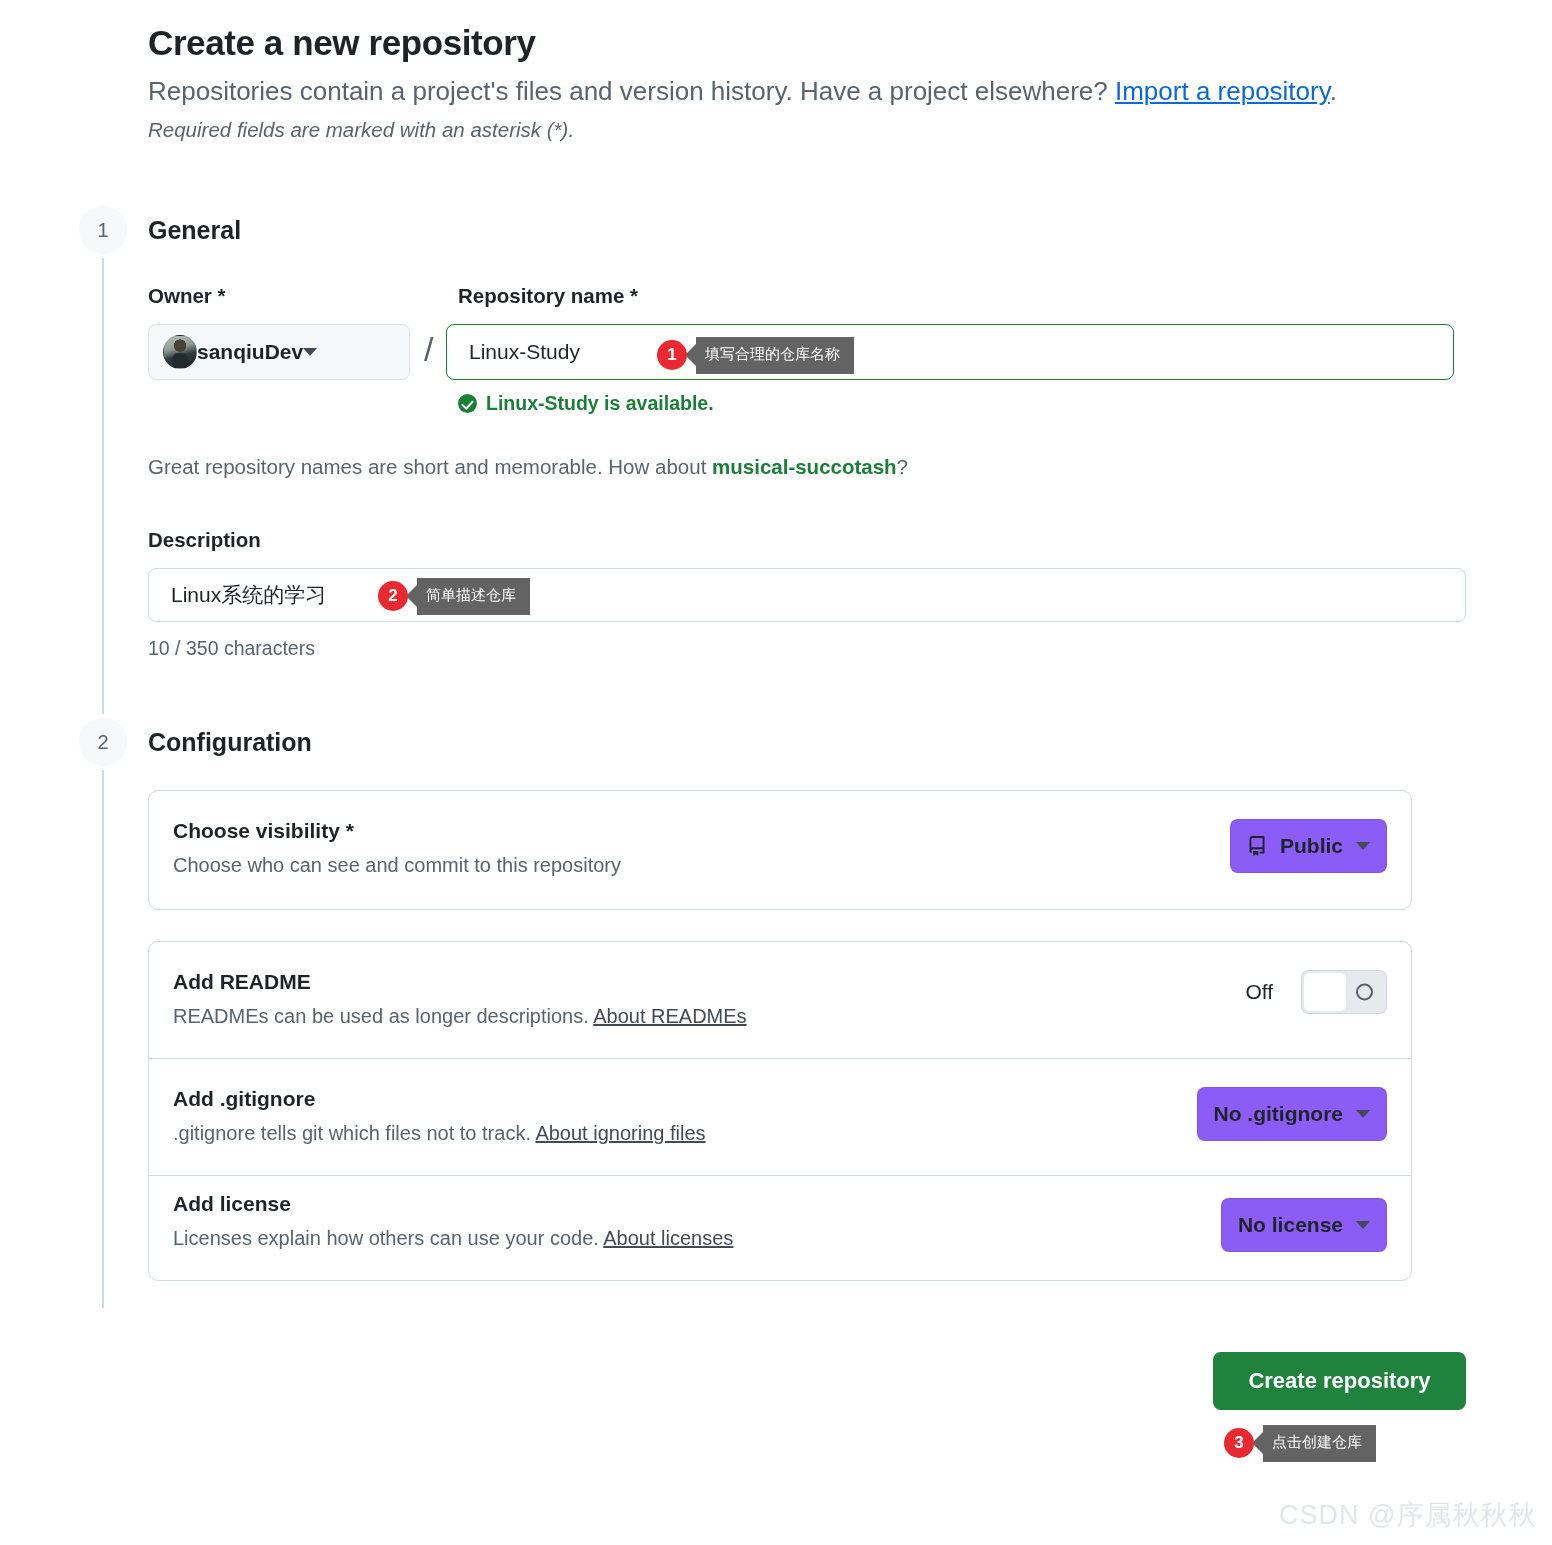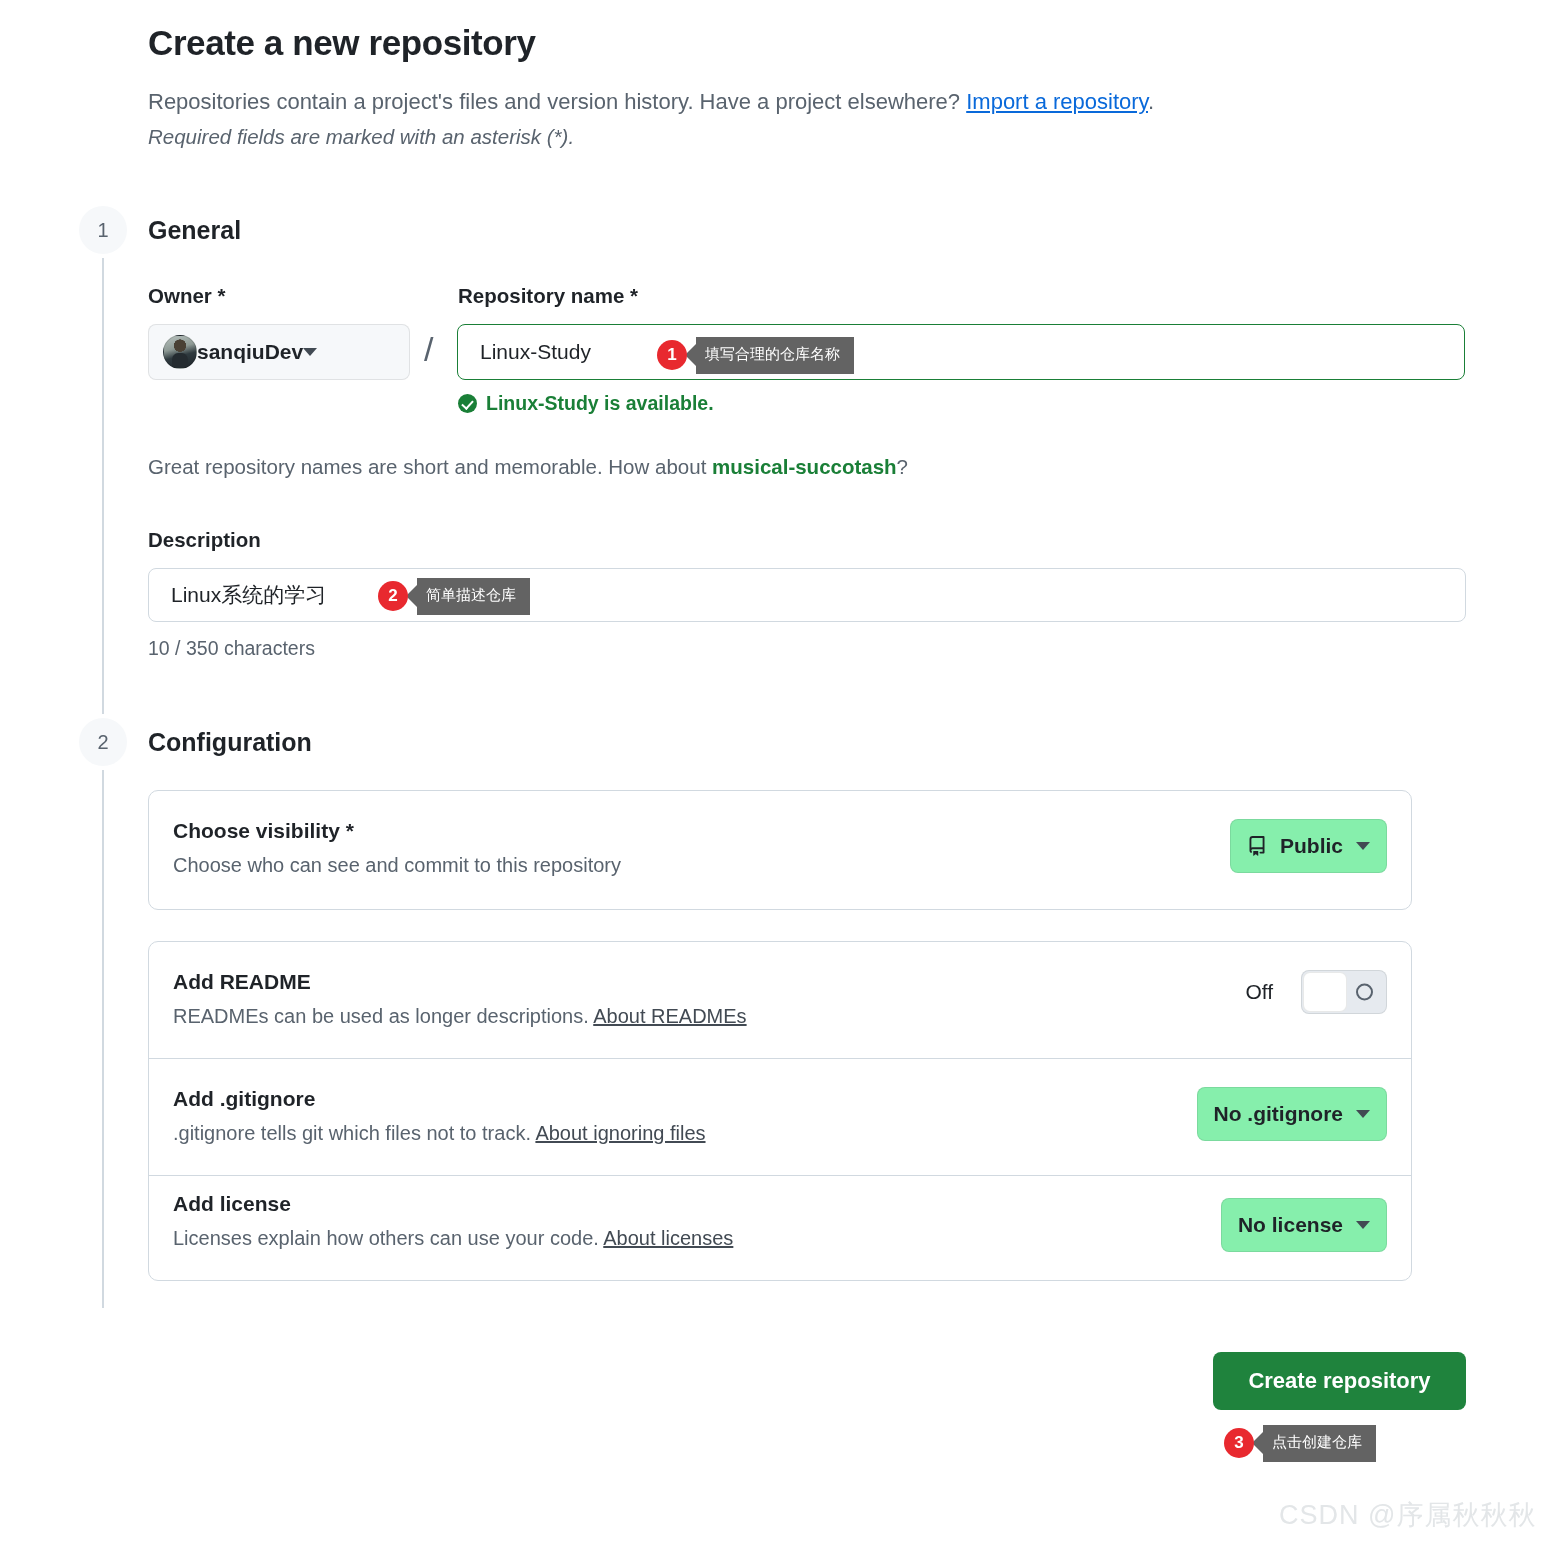--- a/index.html
+++ b/index.html
@@ -12,21 +12,21 @@
   }
   .page { position: relative; width: 1552px; height: 1545px; }
 
   
   .hdr { position: absolute; left: 148px; top: 22px; width: 1320px; }
   .hdr-title {
     font-size: 35px; font-weight: 700; letter-spacing: -0.4px;
     color: #1f2328; line-height: 1.2;
   }
   .hdr-sub {
-    margin-top: 21px; font-size: 22px; color: #59636e; line-height: 1.5;
+    margin-top: 8px; font-size: 26px; color: #59636e; line-height: 1.5;
   }
   .hdr-sub a { color: #0969da; text-decoration: underline; }
   .hdr-req {
     margin-top: 4px; font-size: 20.5px; color: #59636e;
     font-style: italic; line-height: 1.5;
   }
 
   
   .step-circle {
     position: absolute; width: 48px; height: 48px; border-radius: 50%;
@@ -69,21 +69,21 @@
   .slash {
     position: absolute; left: 424px; top: 330px;
     font-size: 34px; color: #59636e; font-weight: 300;
   }
   .caret {
     width: 0; height: 0; border-left: 7px solid transparent;
     border-right: 7px solid transparent; border-top: 8px solid #424a53;
   }
 
   .repo-input {
-    position: absolute; left: 457px; top: 324px; width: 1008px; height: 56px;
+    position: absolute; left: 446px; top: 324px; width: 1008px; height: 56px;
     border: 1px solid #1a7f37; border-radius: 8px; background: #fff;
     display: flex; align-items: center; padding: 0 22px;
     font-size: 21px; color: #1f2328;
   }
   .avail {
     position: absolute; left: 458px; top: 392px;
     display: flex; align-items: center; gap: 9px;
     font-size: 19.5px; font-weight: 600; color: #1a7f37;
   }
   .check-circle {
@@ -121,21 +121,21 @@
   .row { position: relative; display: flex; align-items: flex-start;
          justify-content: space-between; padding: 26px 24px 26px 24px; }
   .row + .row { border-top: 1px solid #d1d9e0; }
   .row-txt { max-width: 980px; }
   .row-title { font-size: 21px; font-weight: 600; color: #1f2328; }
   .row-desc { margin-top: 9px; font-size: 20px; color: #59636e; line-height: 1.35; }
   .row-desc a { color: #424a53; text-decoration: underline; }
 
   .sel-btn {
     display: flex; align-items: center; gap: 13px;
-    background: #86efac; border: 1px solid rgba(31,35,40,0.10);
+    background: #8b5cf6; border: 1px solid rgba(31,35,40,0.10);
     border-radius: 8px; height: 54px; padding: 0 16px;
     font-size: 21px; font-weight: 600; color: #1f2328; cursor: pointer;
     white-space: nowrap;
   }
   .repo-icon { width: 20px; height: 22px; flex: 0 0 20px; }
 
   .toggle-wrap { display: flex; align-items: center; gap: 28px; }
   .toggle-label { font-size: 21px; color: #1f2328; }
   .toggle {
     width: 86px; height: 44px; border-radius: 8px; background: #e6eaef;

